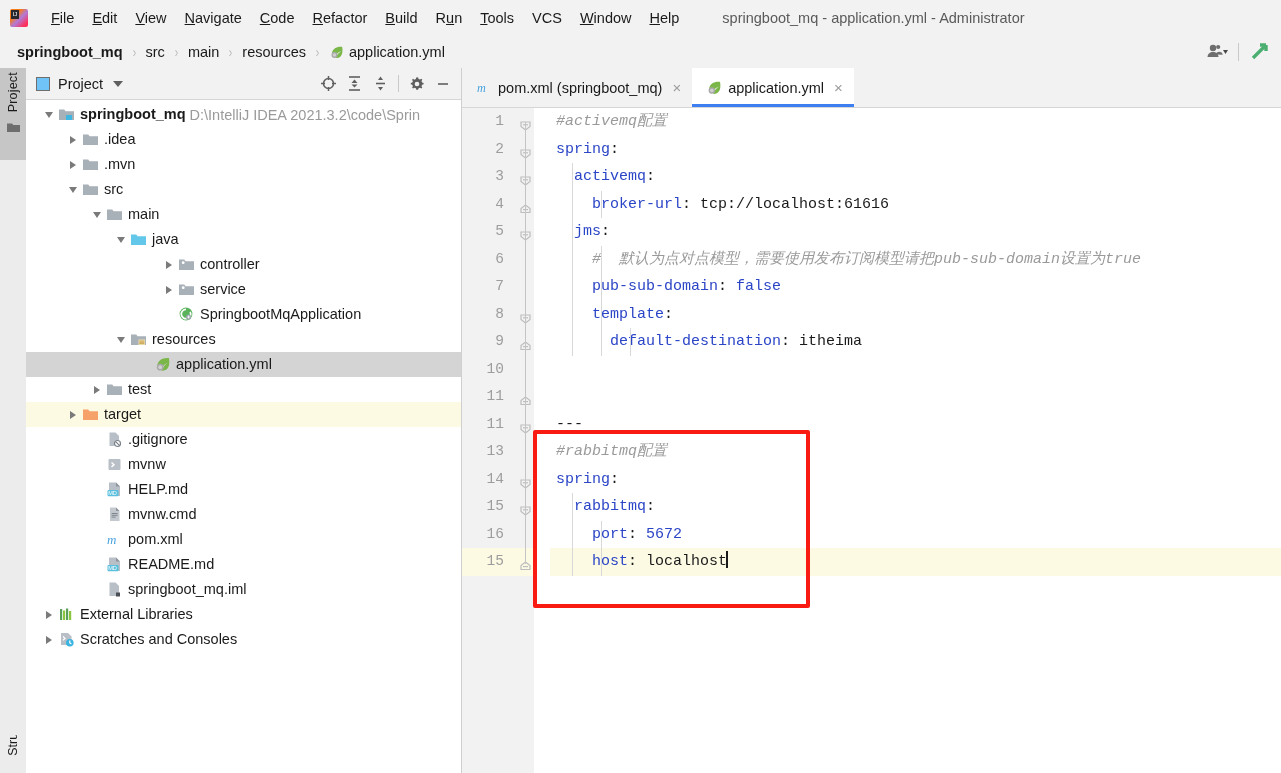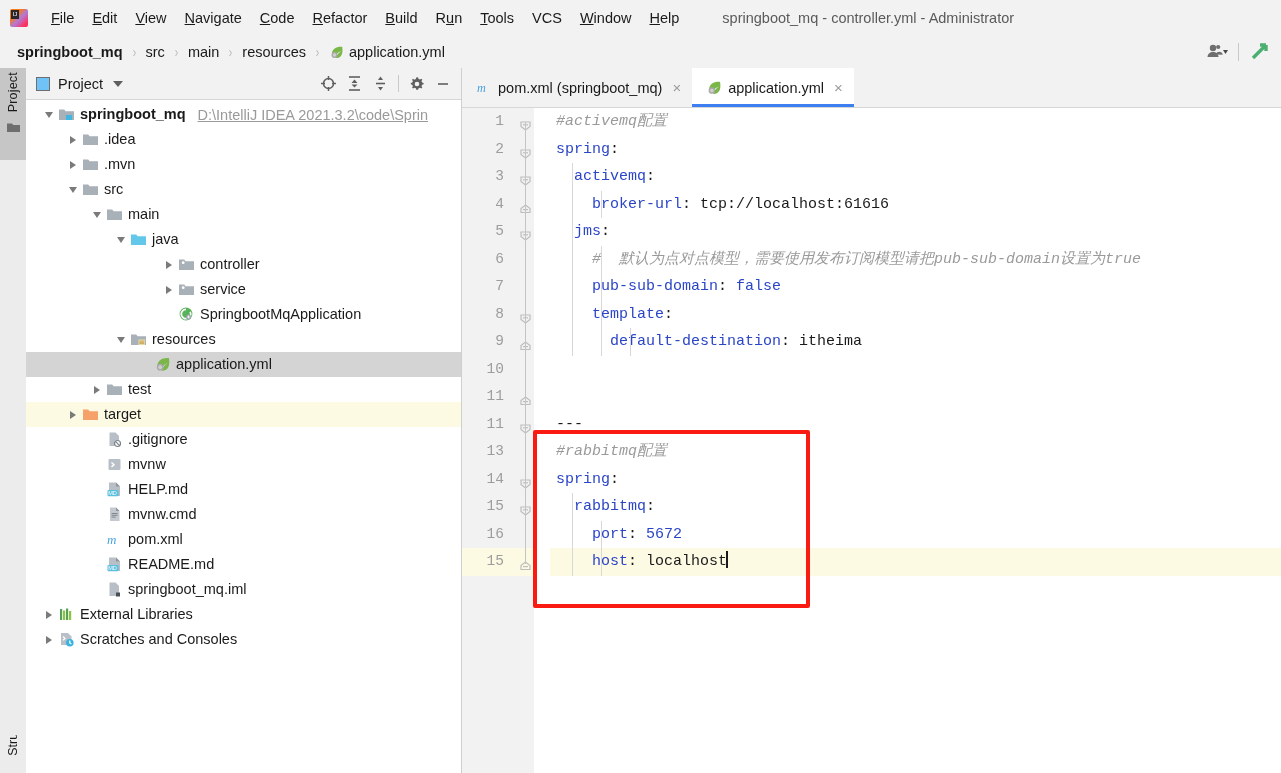--- a/index.html
+++ b/index.html
@@ -131,21 +131,21 @@
     width: 0; height: 0; border-top: 4.5px solid transparent; border-bottom: 4.5px solid transparent;
     border-left: 6px solid #7a7a7a;
   }
   .arrow.open {
     border: 0; border-left: 4.5px solid transparent; border-right: 4.5px solid transparent;
     border-top: 6px solid #7a7a7a;
   }
   .ico { width: 17px; height: 17px; margin-right: 5px; flex: 0 0 auto; }
   .tlabel { line-height: 17px; }
   .tlabel.bold { font-weight: bold; }
-  .tpath { color: #9a9a9a; margin-left: 12px; text-decoration: underline; }
+  .tpath { color: #9a9a9a; margin-left: 4px; }
 
   
   .editor-area {
     position: absolute; left: 462px; top: 68px; width: 819px; height: 705px;
     background: #ffffff;
   }
   .tabbar {
     height: 39px; background: #f2f2f2; display: flex; align-items: stretch;
     border-bottom: 1px solid #d6d6d6;
   }
@@ -225,21 +225,21 @@
         <div class="menu-item"><span class="mn">N</span>avigate</div>
         <div class="menu-item"><span class="mn">C</span>ode</div>
         <div class="menu-item"><span class="mn">R</span>efactor</div>
         <div class="menu-item"><span class="mn">B</span>uild</div>
         <div class="menu-item">R<span class="mn">u</span>n</div>
         <div class="menu-item"><span class="mn">T</span>ools</div>
         <div class="menu-item">VCS</div>
         <div class="menu-item"><span class="mn">W</span>indow</div>
         <div class="menu-item"><span class="mn">H</span>elp</div>
       </div>
-    <div class="win-title">springboot_mq - controller.yml - Administrator</div>
+    <div class="win-title">springboot_mq - application.yml - Administrator</div>
   </div>
 
   <div class="navbar">
     <div class="crumbs" id="crumbs">
         <span class="crumb bold"><span>springboot_mq</span></span>
         <span class="crumb-sep">›</span>
         <span class="crumb"><span>src</span></span>
         <span class="crumb-sep">›</span>
         <span class="crumb"><span>main</span></span>
         <span class="crumb-sep">›</span>

